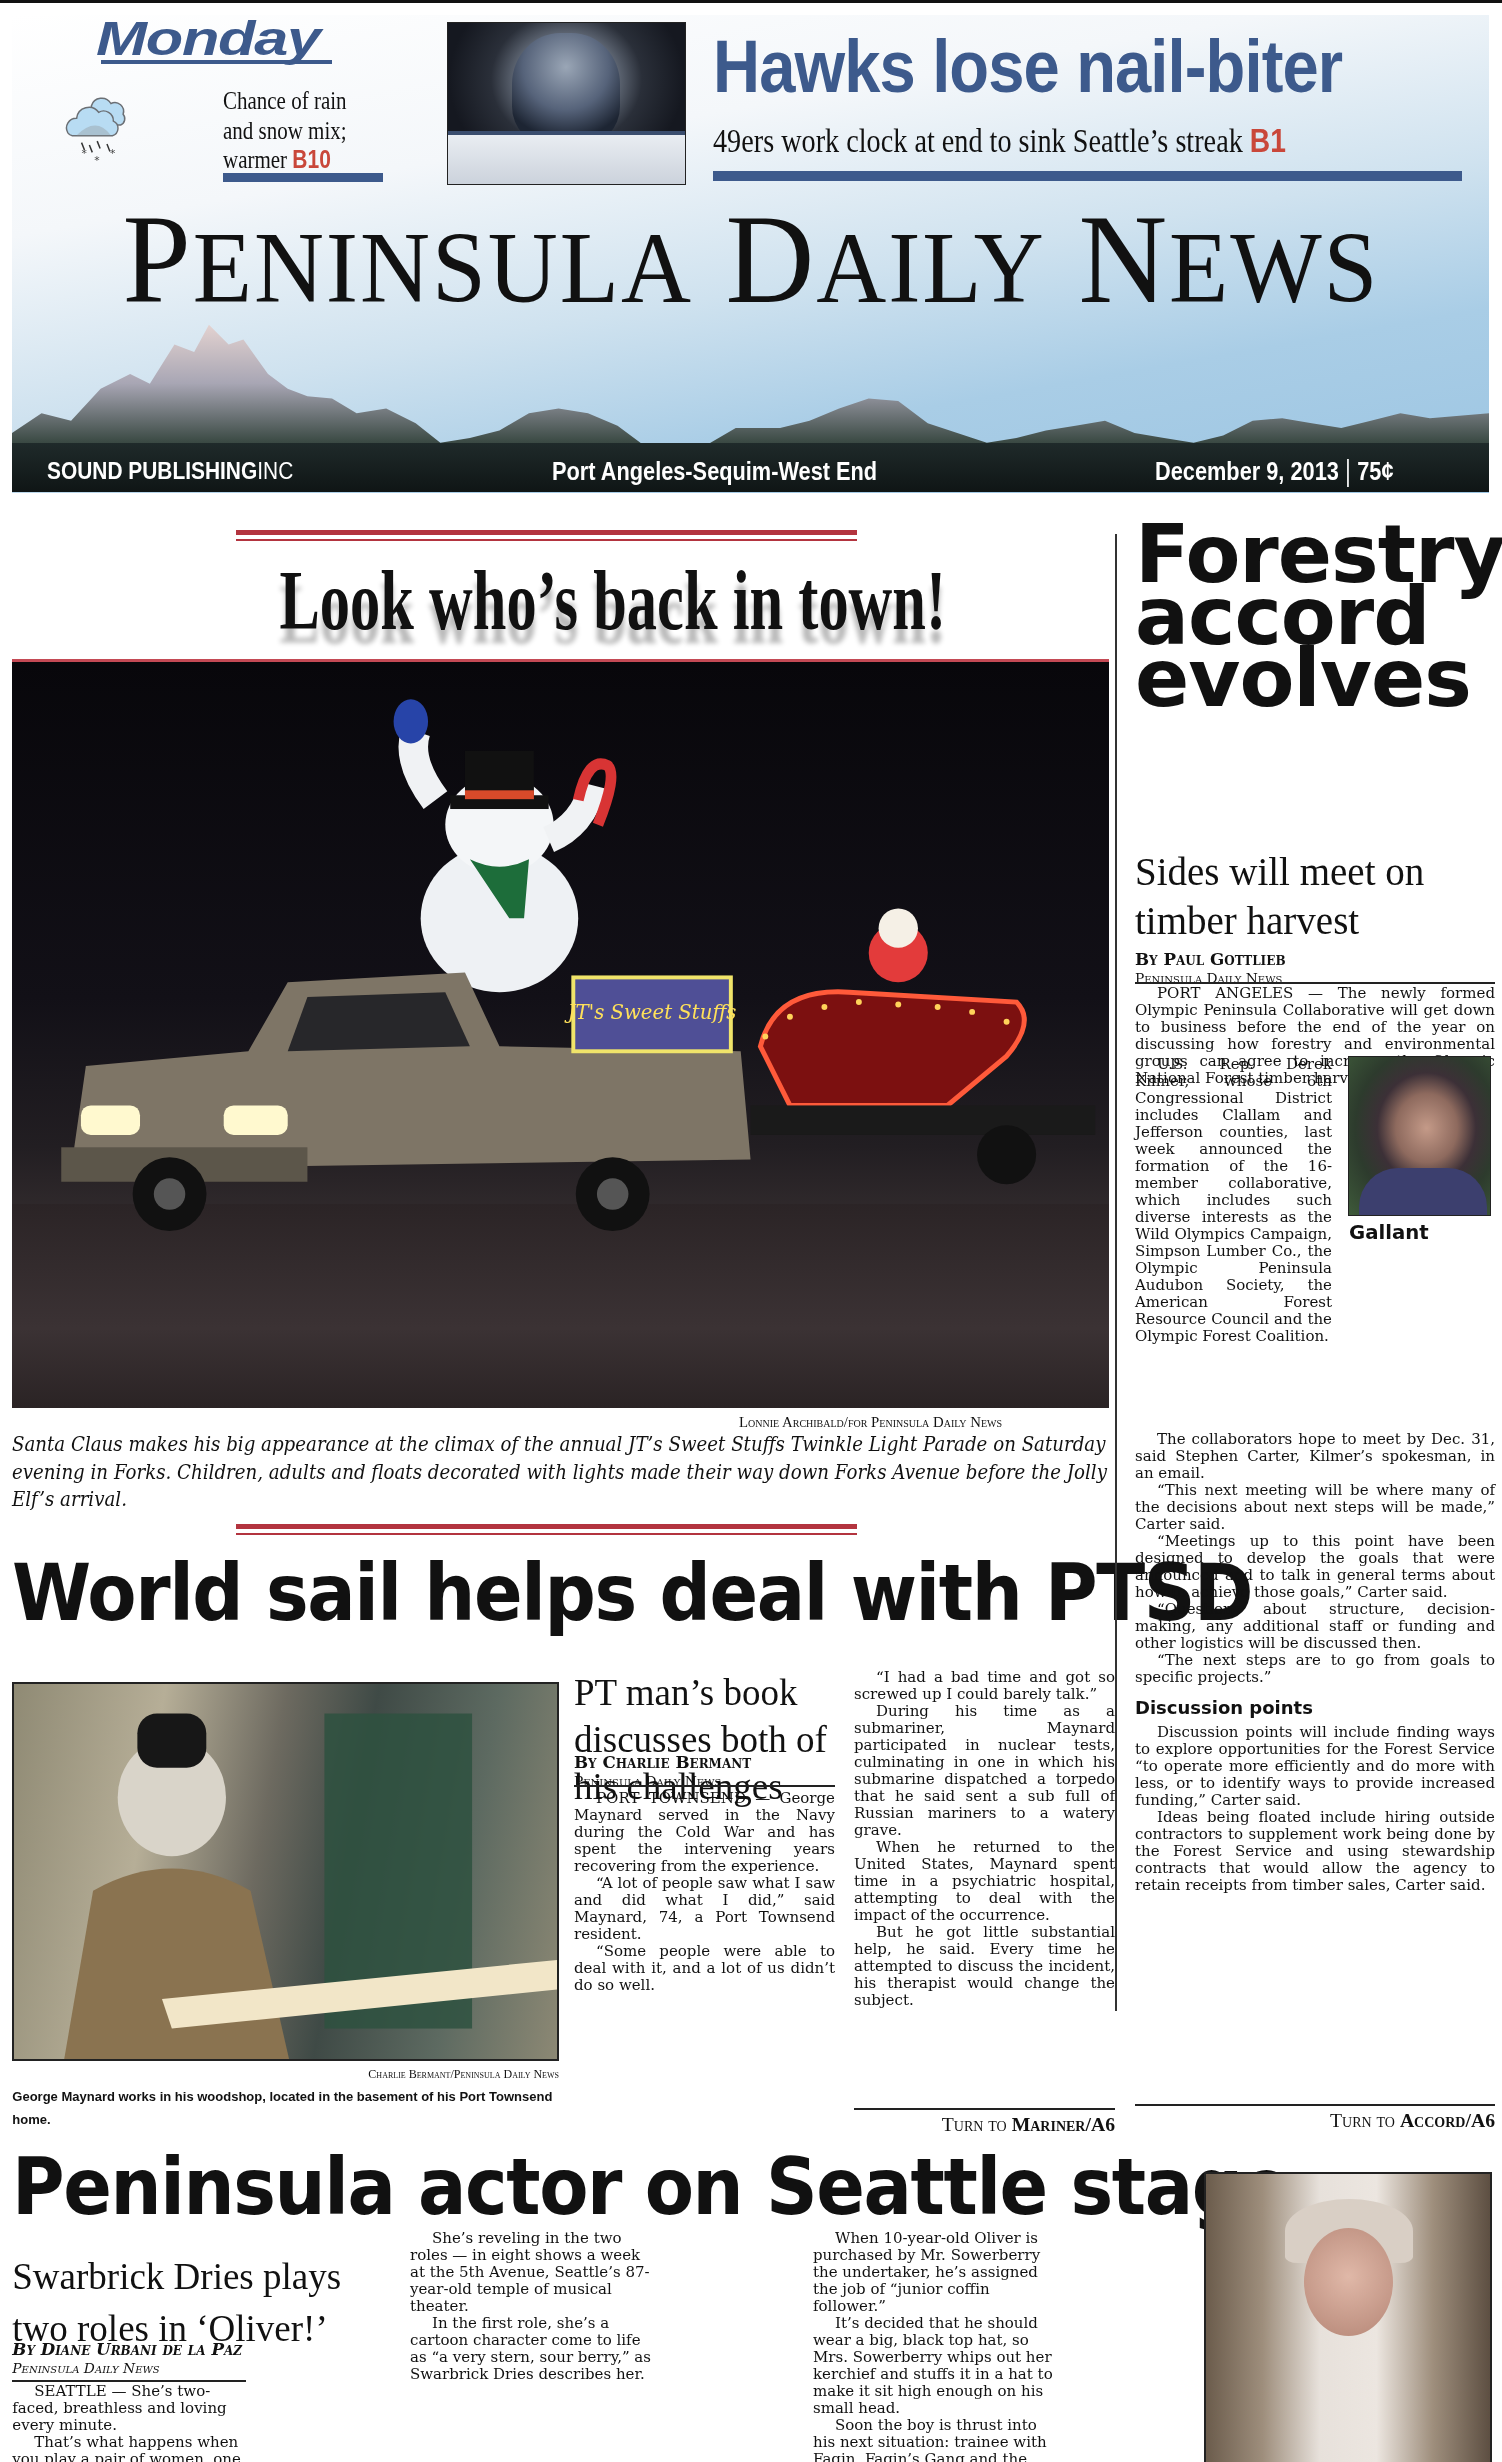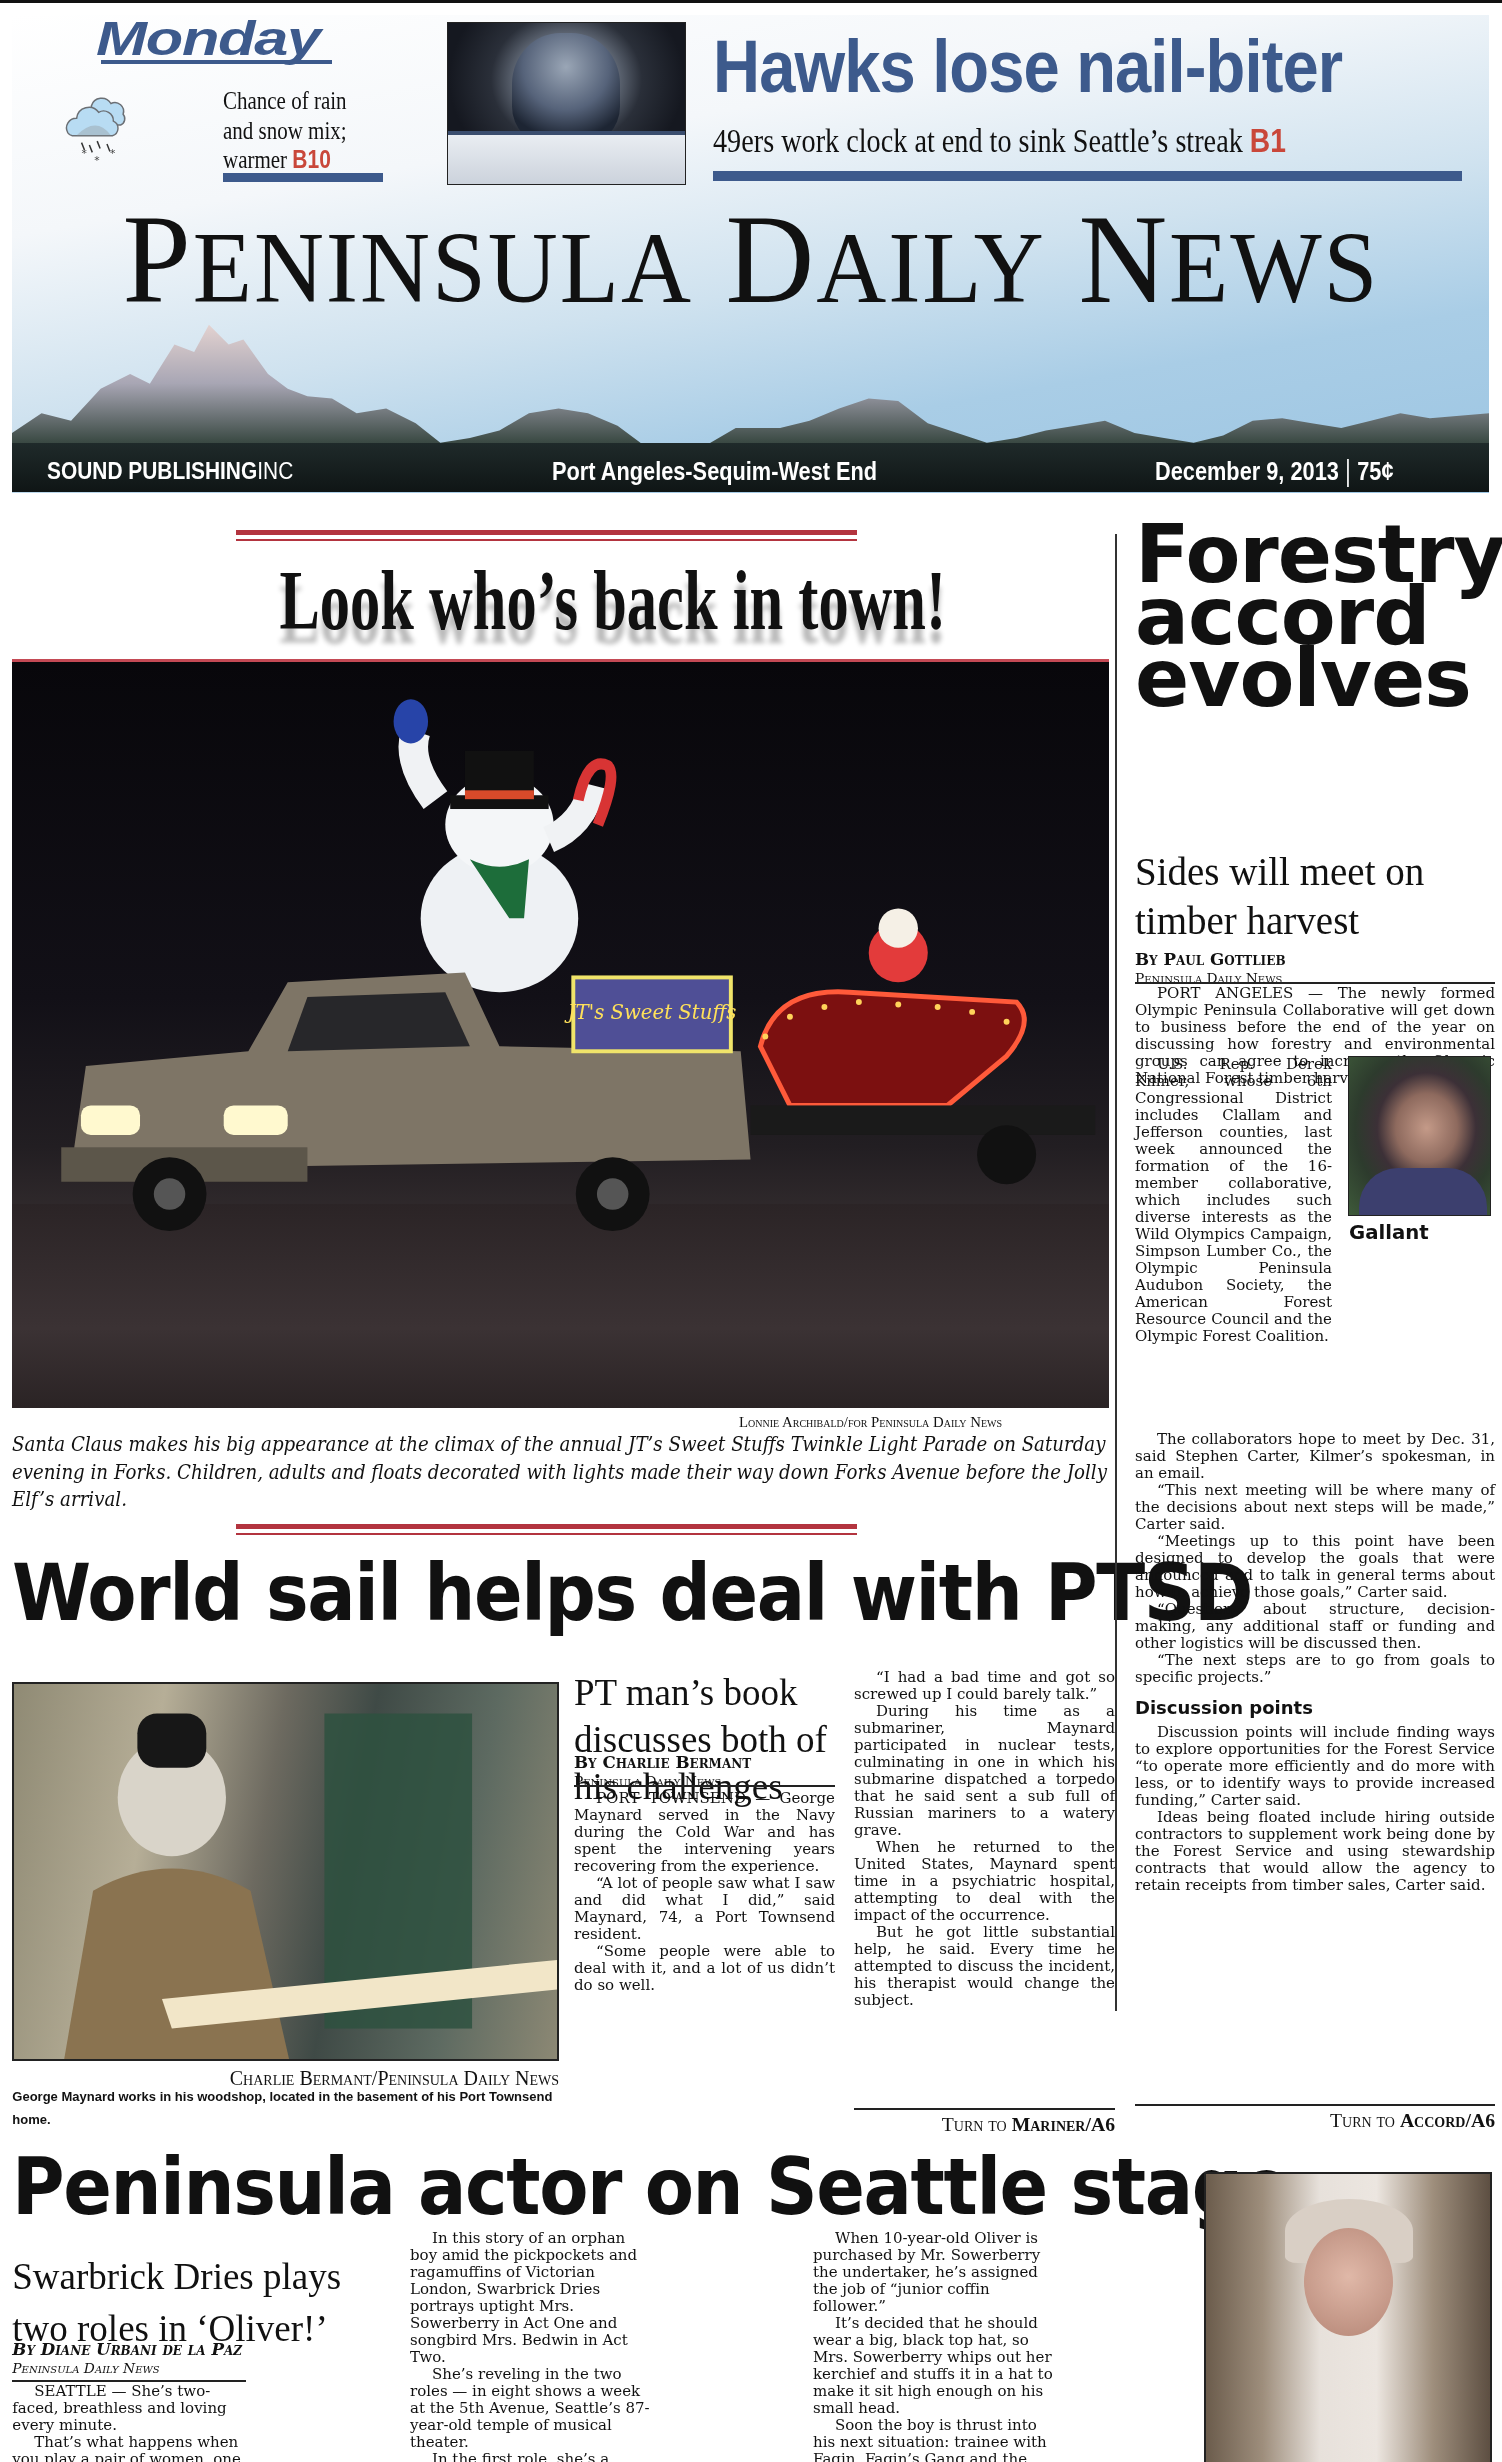--- a/index.html
+++ b/index.html
@@ -61,21 +61,21 @@
     font-variant:small-caps; white-space:nowrap; }
   #caption-parade { left:12.3px; top:1431px; width:1103px; font-family:"DejaVu Serif",serif; font-style:italic; font-size:20.7px; line-height:27.6px;
     transform:scaleX(0.88); transform-origin:left; width:1251px; }
   #rule-mid { left:236px; top:1524px; width:621px; }
 
   #ptsd-headline { left:12.3px; top:1551px; font-family:"DejaVu Sans",sans-serif; font-weight:bold; font-size:78px; line-height:84px; white-space:nowrap;
     transform:scaleX(0.92); transform-origin:left; letter-spacing:-1.5px; }
 
   #maynard-photo { left:12.3px; top:1682px; width:547px; height:379px; border:2px solid #222; overflow:hidden;
     background: linear-gradient(100deg, #8f8a74 0%, #b6ae97 25%, #6d6a60 45%, #3f4a46 60%, #5d6a61 80%, #8c8874 100%); }
-  #credit-maynard { left:197px; top:2067px; width:362px; text-align:right; font-family:"Liberation Serif",serif; font-size:20px; font-variant:small-caps; white-space:nowrap; }
+  #credit-maynard { left:197px; top:2067px; width:362px; text-align:right; font-family:"Liberation Serif",serif; font-size:12px; font-variant:small-caps; white-space:nowrap; }
   #caption-maynard { left:12.3px; top:2086px; width:547px; font-family:"Liberation Sans",sans-serif; font-weight:bold; font-size:13px; line-height:22.7px; }
 
   .deck { font-family:"Liberation Serif",serif; font-size:37px; line-height:47px; }
   .byline { font-family:"DejaVu Serif",serif; font-weight:bold; font-variant:small-caps; font-size:16.7px; line-height:19.7px; }
   .agency { font-family:"DejaVu Serif",serif; font-variant:small-caps; font-size:13.8px; line-height:16.7px; }
   .thin-rule { height:1.5px; background:#222; }
   .body-text { font-family:"DejaVu Serif",serif; font-size:15px; line-height:17px; text-align:justify; hyphens:auto; }
   .body-text p { text-indent:22px; }
   .subhead { font-family:"DejaVu Sans",sans-serif; font-weight:bold; font-size:18px; line-height:21.7px; }
   .turn-to { font-family:"Liberation Serif",serif; font-size:19.7px; font-variant:small-caps; text-align:right; white-space:nowrap; }
@@ -310,21 +310,20 @@
   <div class="byline">By Diane Urbani de la Paz</div>
   <div class="agency">Peninsula Daily News</div>
 </div>
 <div class="abs" id="actor-rule" style="top:2380px;"></div>
 <div class="abs actor-body" id="actor-col1" style="top:2383px;">
   <p>SEATTLE — She’s two-faced, breathless and loving every minute.</p>
   <p>That’s what happens when you play a pair of women, one mean and the other one sweet.</p>
 
 </div>
 <div class="abs actor-body" id="actor-col2" style="top:2230px;">
-  <p>In this story of an orphan boy amid the pickpockets and ragamuffins of Victorian London, Swarbrick Dries portrays uptight Mrs. Sowerberry in Act One and songbird Mrs. Bedwin in Act Two.</p>
   <p>She’s reveling in the two roles — in eight shows a week at the 5th Avenue, Seattle’s 87-year-old temple of musical theater.</p>
   <p>In the first role, she’s a cartoon character come to life as “a very stern, sour berry,” as Swarbrick Dries describes her.</p>
 
 </div>
 <div class="abs actor-body" id="actor-col3" style="top:2230px;">
   <p>When 10-year-old Oliver is purchased by Mr. Sowerberry the undertaker, he’s assigned the job of “junior coffin follower.”</p>
   <p>It’s decided that he should wear a big, black top hat, so Mrs. Sowerberry whips out her kerchief and stuffs it in a hat to make it sit high enough on his small head.</p>
   <p>Soon the boy is thrust into his next situation: trainee with Fagin, Fagin’s Gang and the Artful Dodger. Songs such as “Consider Yourself” and “You’ve Got to Pick a Pocket or Two” ensue, and Oliver is sent forth on his first thieving job.</p>
 
 </div>

